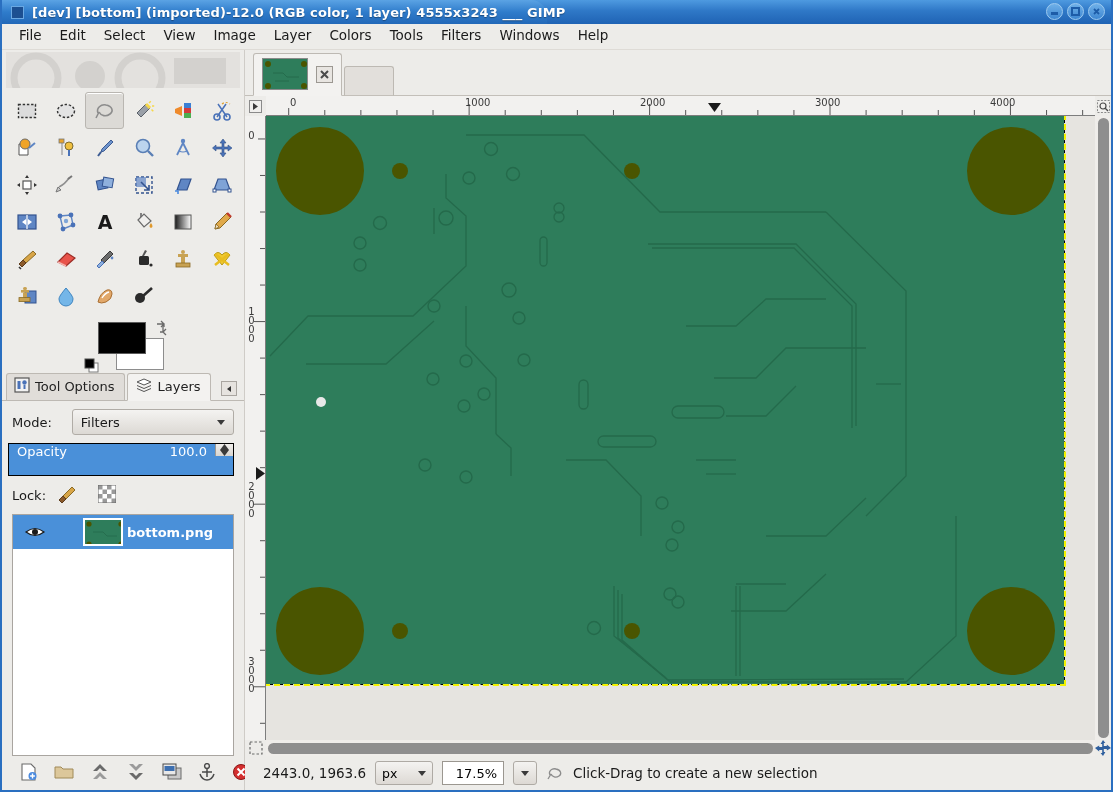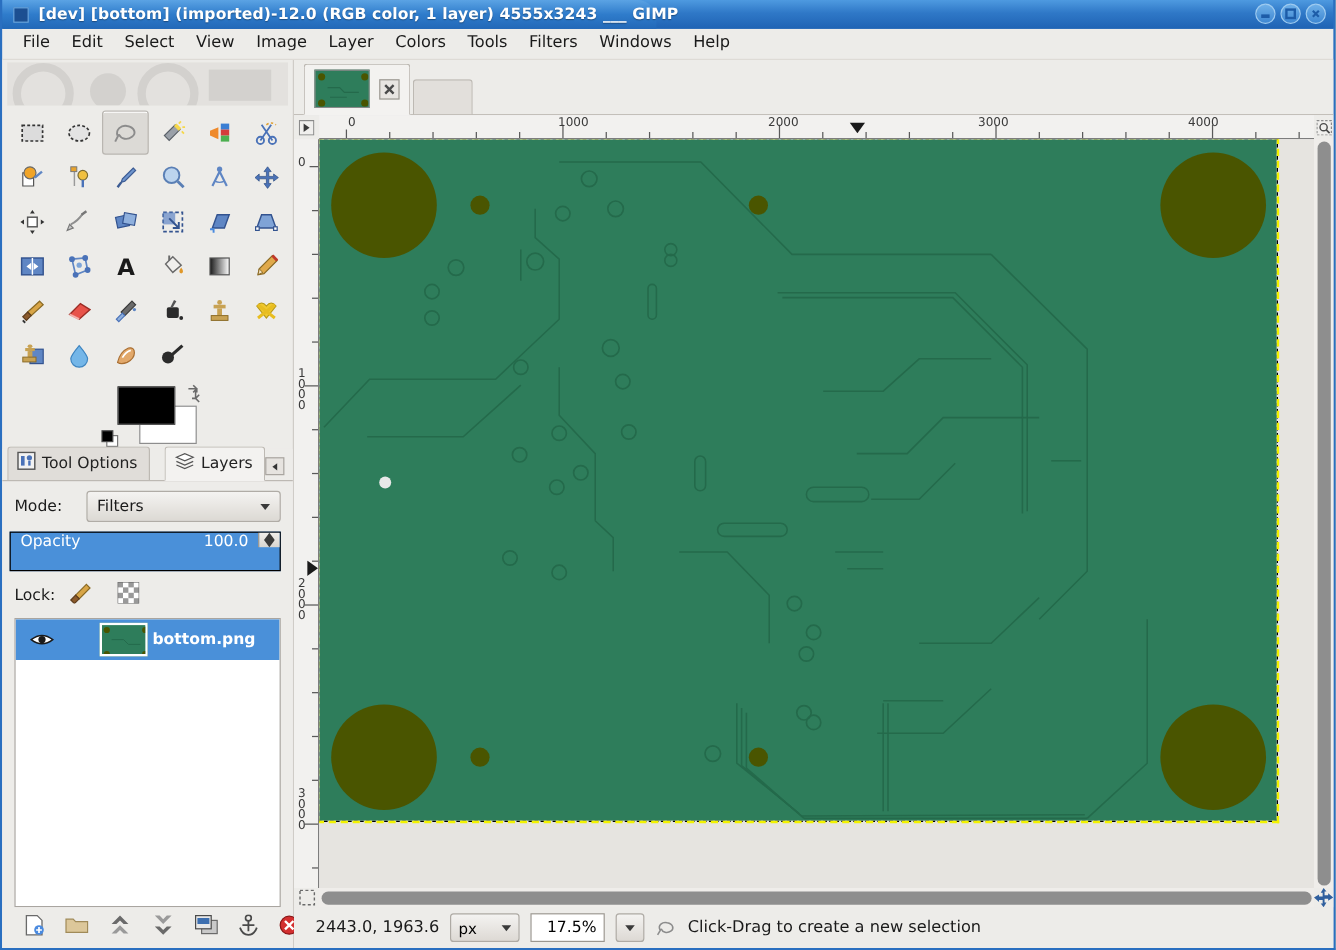--- a/index.html
+++ b/index.html
@@ -134,21 +134,21 @@
     position: relative;
   }
   .dtab {
     display: flex; align-items: center; gap: 5px;
     padding: 3px 9px 4px 7px;
     font-size: 13px;
     border: 1px solid #bdb9b3;
     border-bottom: none;
     border-radius: 3px 3px 0 0;
     background: #e0ddd9;
-    margin-right: 12px;
+    margin-right: 2px;
     color: #222;
   }
   .dtab.sel { background: #f3f2f0; border-bottom: 1px solid #f3f2f0; margin-bottom: -1px; }
   .dock-menu-btn {
     position: absolute; right: 7px; bottom: 4px;
     width: 16px; height: 15px;
     border: 1px solid #a9a5a0; background: #e6e3df;
     display: flex; align-items: center; justify-content: center;
   }
 

